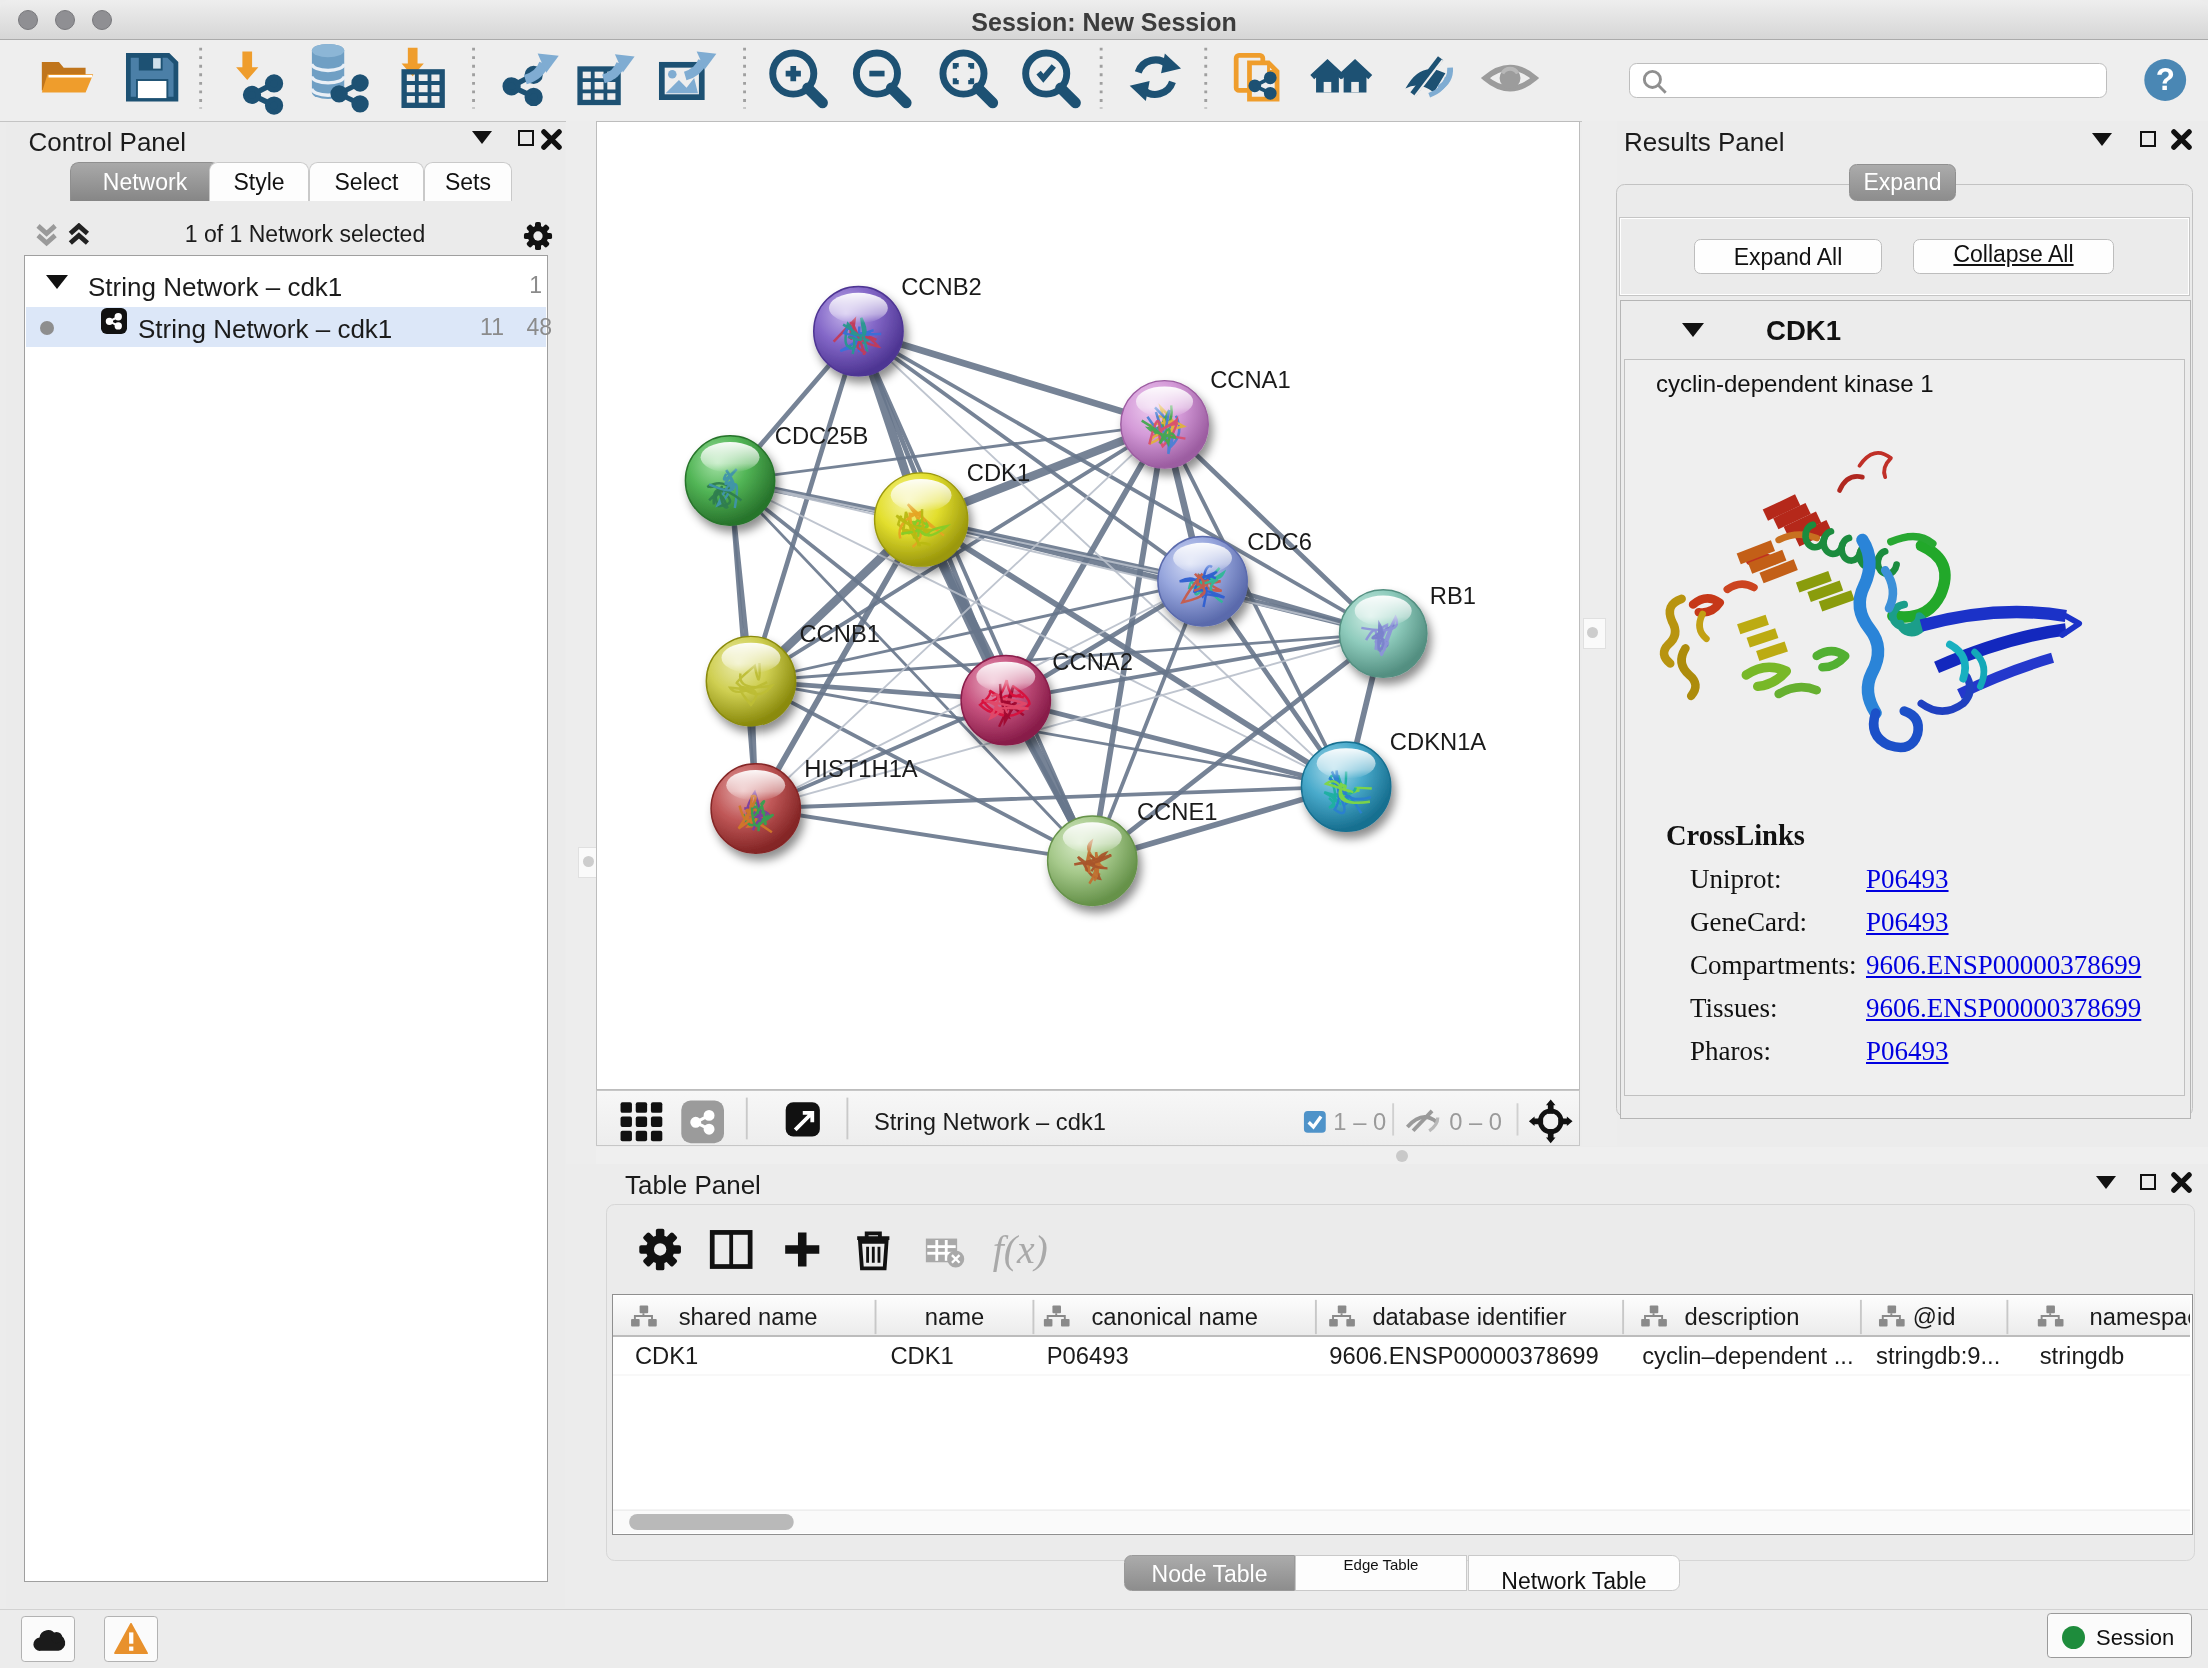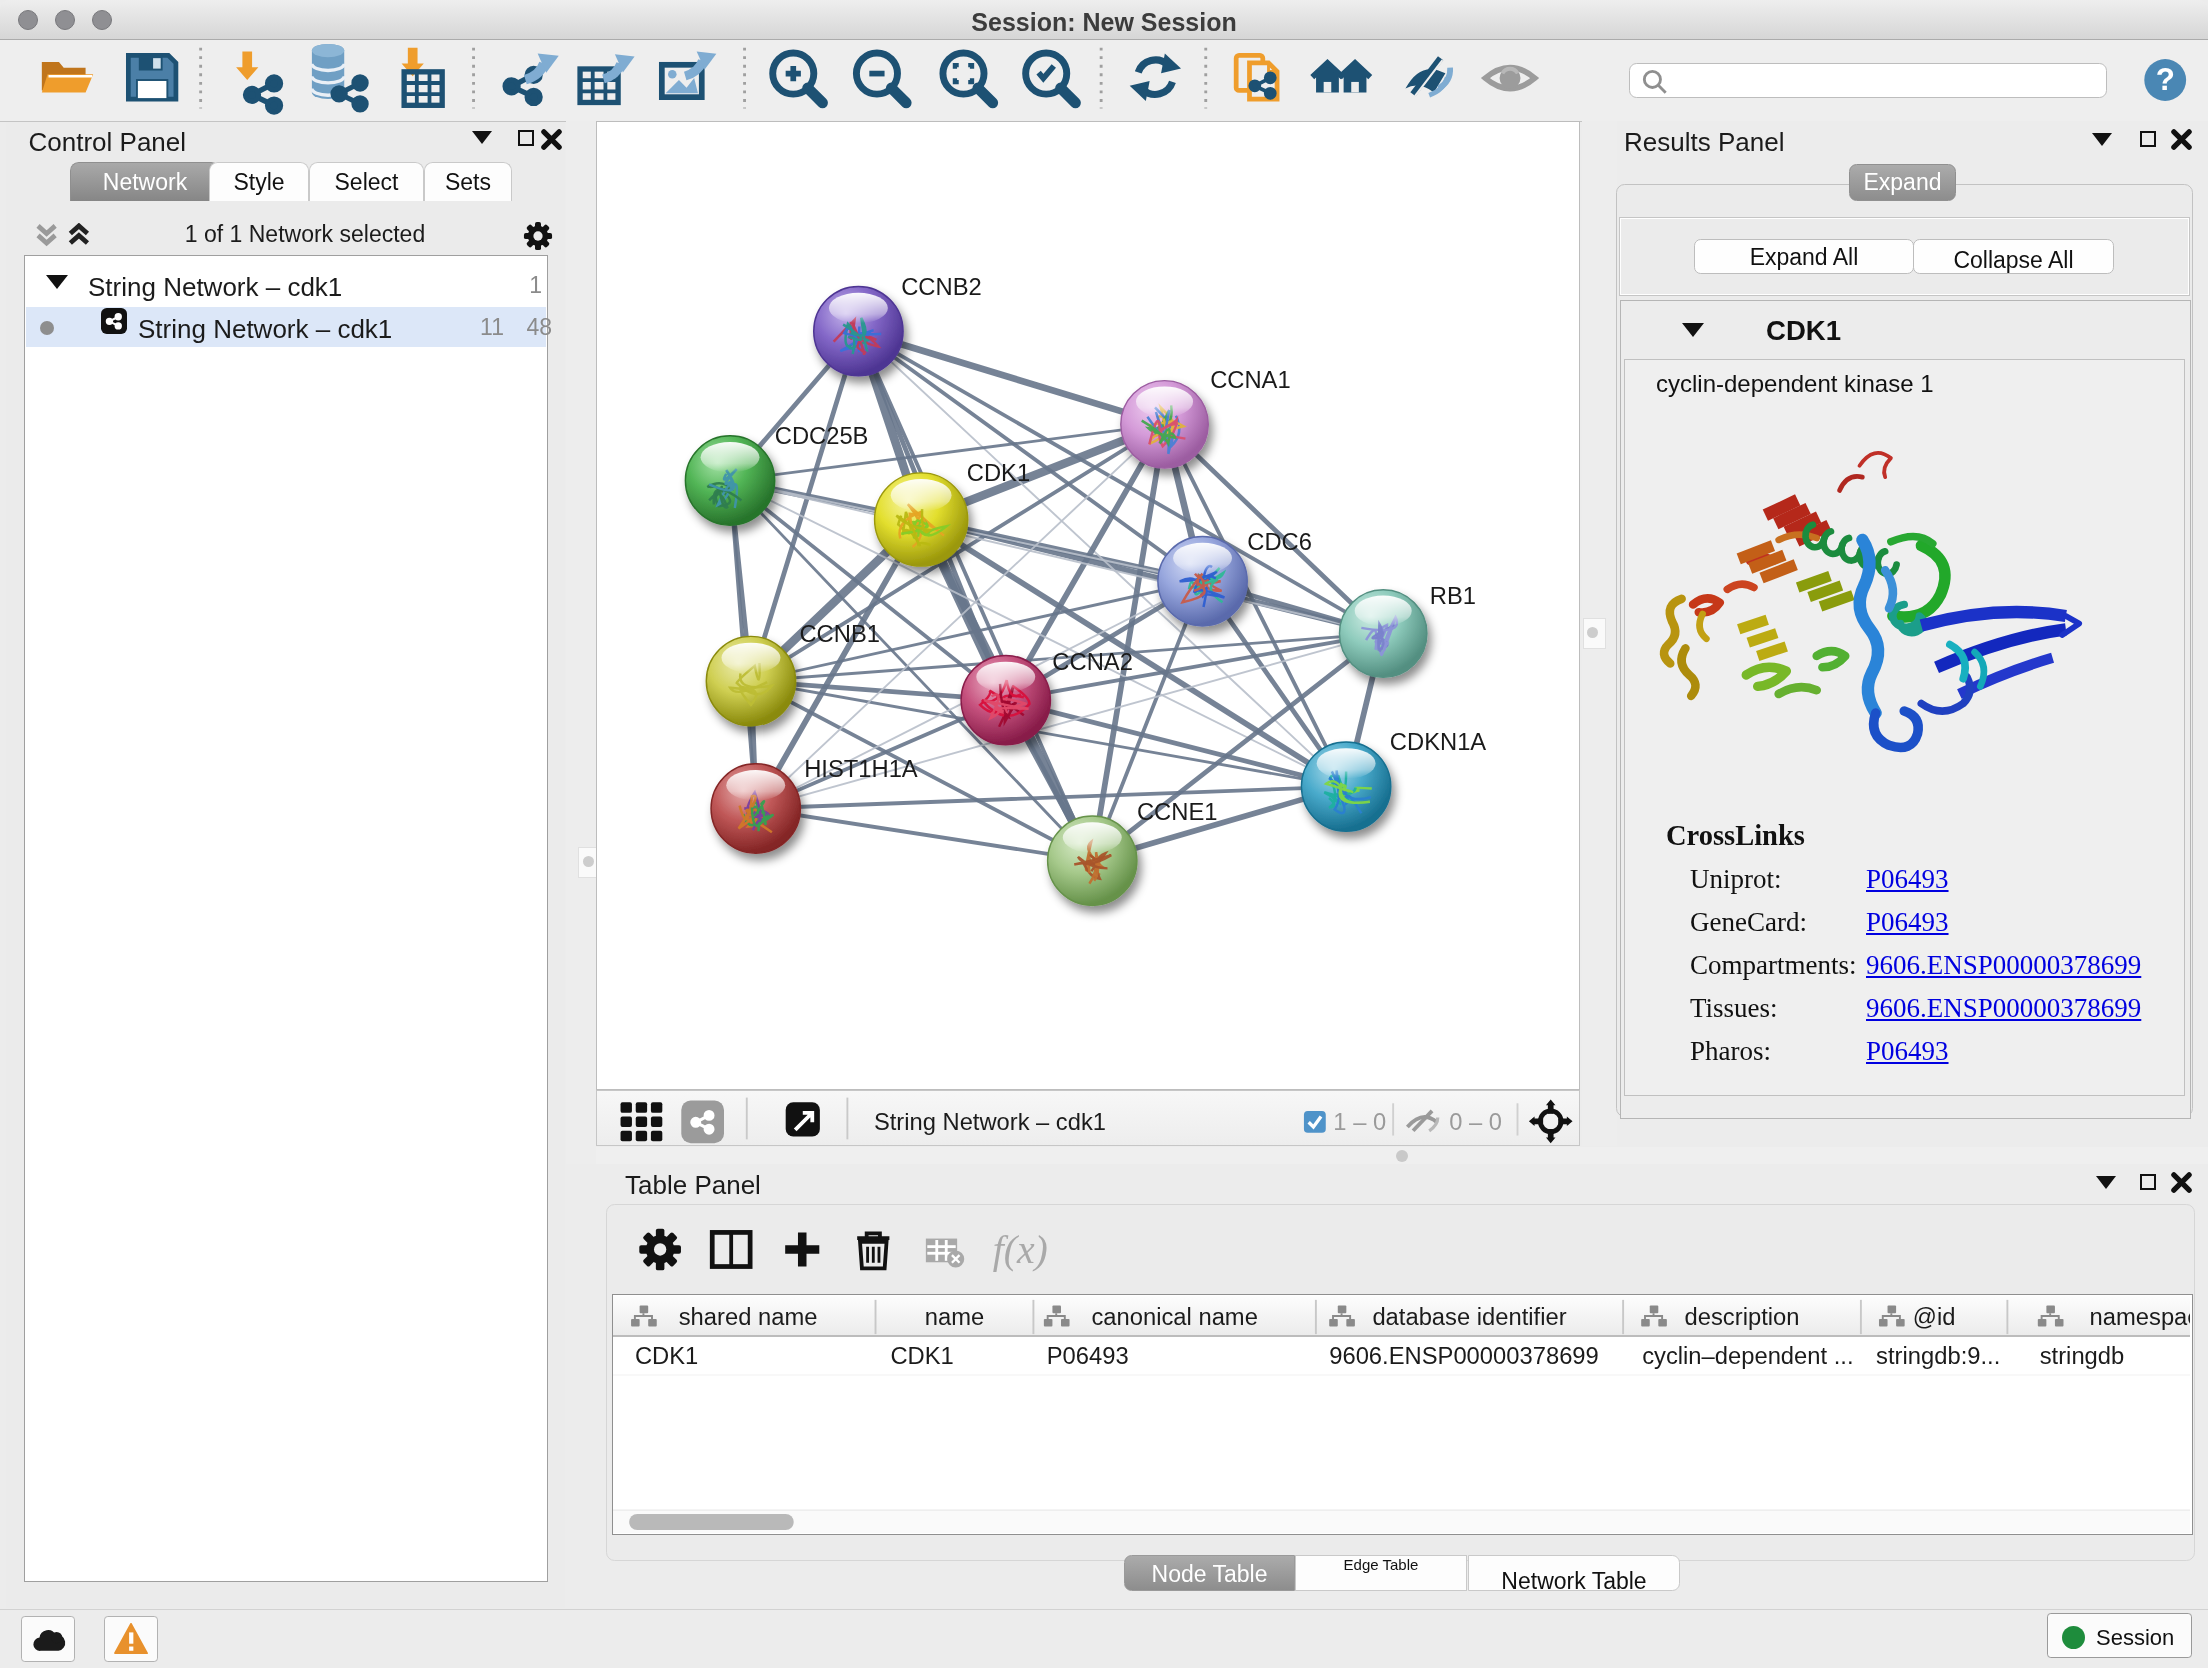--- a/index.html
+++ b/index.html
@@ -584,22 +584,22 @@
 <div class="abs" style="left:2092px;top:133px;width:0;height:0;border-left:10.5px solid transparent;border-right:10.5px solid transparent;border-top:13.3px solid #111;"></div>
 <div class="abs" style="left:2140px;top:131px;width:16px;height:16px;border:2.9px solid #111;box-sizing:border-box;"></div>
 <svg class="abs" style="left:2171px;top:129px;" width="21" height="21" viewBox="0 0 22 22">
     <path d="M 3 3 L 19 19 M 19 3 L 3 19" stroke="#111" stroke-width="5.5" stroke-linecap="round"></path>
   </svg>
 
 <div class="abs" style="left:1616px;top:184px;width:577px;height:933px;background:#ebebeb;border:1px solid #c2c2c2;border-radius:8.6px;box-sizing:border-box;"></div>
 <div class="abs" style="left:1849px;top:164px;width:107px;height:37px;background:linear-gradient(#ababab,#8d8d8d);border:1px solid #909090;border-radius:7.6px;box-sizing:border-box;color:#fff;font-size:23px;text-align:center;padding-top:3.8px;">Expand</div>
 
 <div class="abs" style="left:1620px;top:218px;width:569px;height:77px;border:1.9px solid #fff;outline:1px solid #c5c5c5;box-sizing:border-box;"></div>
-<div class="abs rbtn" style="left:1694px;top:239px;width:220px;height:35px;padding-top:3.8px;">Expand All</div>
-<div class="abs rbtn" style="left:1913px;top:239px;width:201px;height:35px;padding-top:7px;">Collapse All</div>
+<div class="abs rbtn" style="left:1694px;top:239px;width:188px;height:35px;padding-top:3.8px;">Expand All</div>
+<div class="abs rbtn" style="left:1913px;top:239px;width:201px;height:35px;padding-top:1px;text-decoration:underline;">Collapse All</div>
 
 <div class="abs" style="left:1620px;top:300px;width:569px;height:817px;border:1px solid #b5b5b5;background:#ececec;"></div>
 <div class="abs" style="left:1682px;top:323px;width:0;height:0;border-left:11.4px solid transparent;border-right:11.4px solid transparent;border-top:14.3px solid #111;"></div>
 <div class="abs" style="left:1766px;top:315px;font-size:27.6px;font-weight:bold;color:#111;">CDK1</div>
 <div class="abs" style="left:1624px;top:359px;width:559px;height:735px;border:1px solid #c0c0c0;background:#efefef;"></div>
 <div class="abs" style="left:1656px;top:370px;font-size:24px;color:#111;">cyclin-dependent kinase 1</div>
 <div id="protein" class="abs" style="left:1636px;top:418px;"><svg width="447" height="376" viewBox="0 0 470 395">
       <path d="M 235 50 Q 250 28 268 42 Q 258 52 262 62" fill="none" stroke="#c03028" stroke-width="4" stroke-linecap="round" stroke-linejoin="round"></path>
       <path d="M 214 76 Q 222 58 238 62" fill="none" stroke="#b02820" stroke-width="5" stroke-linecap="round" stroke-linejoin="round"></path>
       <path d="M 136 102 l 34 -16" fill="none" stroke="#b5281a" stroke-width="13" stroke-linecap="butt" stroke-linejoin="round"></path>

